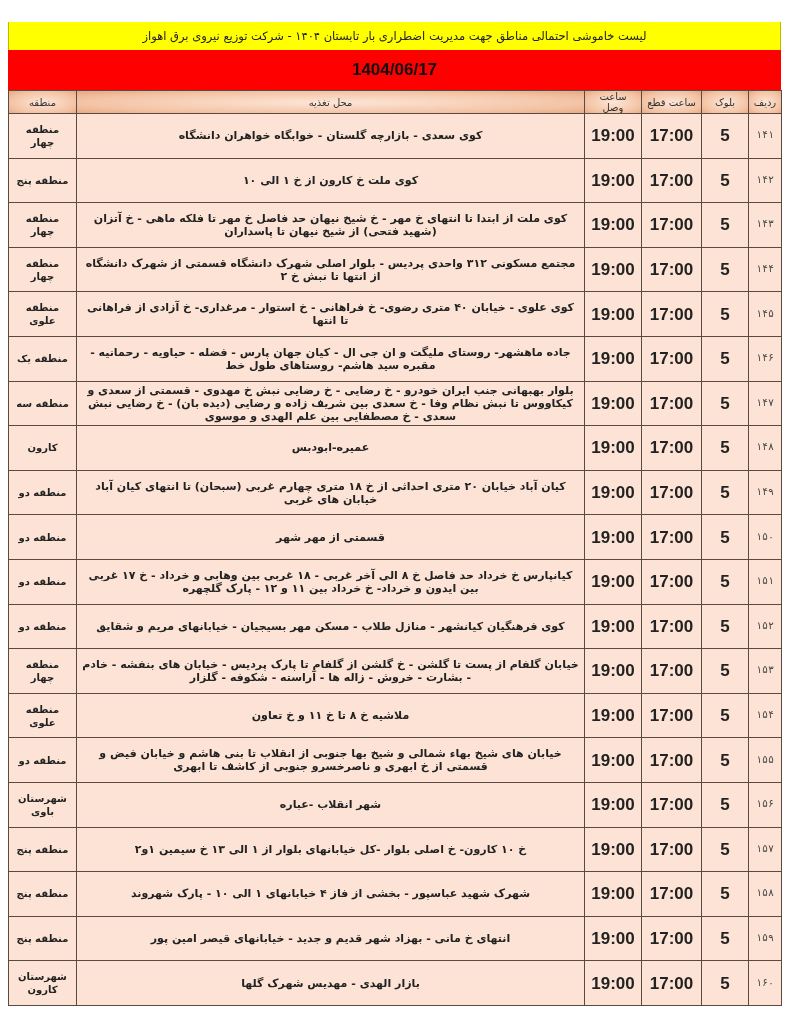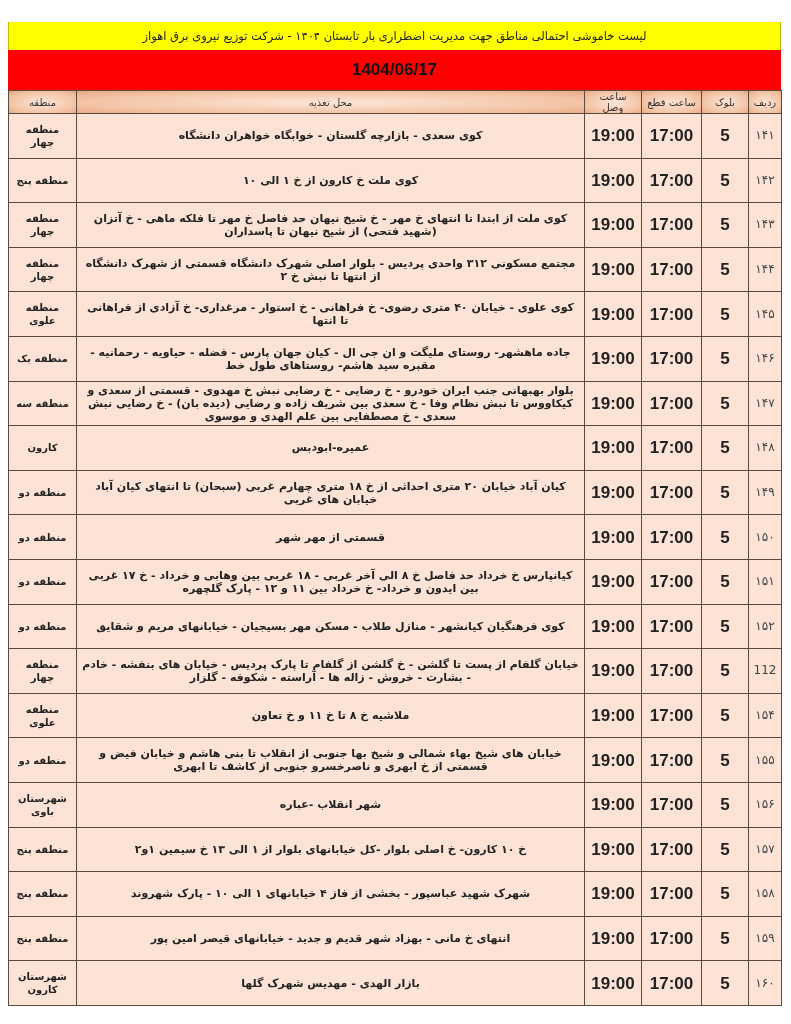--- a/index.html
+++ b/index.html
@@ -11,21 +11,21 @@
                border-left: 1px solid #bdbd00; border-right: 1px solid #bdbd00; }
   .date-bar { height: 40px; background: #ff0000; display: flex; align-items: center;
               justify-content: center; font-family: "Liberation Sans", sans-serif;
               font-weight: bold; font-size: 17px; color: #111; }
   table { border-collapse: collapse; width: 773px; table-layout: fixed; direction: rtl; }
   th, td { border: 1px solid #5b4a3f; padding: 0 4px; text-align: center; overflow: hidden; }
   th { height: 19px; font-weight: normal; font-size: 10px; color: #333;
        background: radial-gradient(ellipse at center, #fde6d8 0%, #f3c3a4 70%, #e8a985 100%); }
   td { height: 43.6px; background: #fce3d5; font-size: 8px; color: #222; font-weight: bold; line-height: 13px; }
   td.num { font-family: "Liberation Sans", sans-serif; font-size: 17px; font-weight: bold; color: #222; }
-  td.row-id { font-weight: normal; font-size: 12px; color: #444; }
+  td.row-id { font-weight: normal; font-size: 10px; color: #444; font-family: Liberation Mono, monospace; }
   td.region { font-size: 10px; }
   td.location { font-size: 11px; margin-left: 11px; }
 </style>
 </head>
 <body>
 
 <div class="sheet">
   <div class="title-bar">لیست خاموشی احتمالی مناطق جهت مدیریت اضطراری بار تابستان ۱۴۰۴ - شرکت توزیع نیروی برق اهواز</div>
   <div class="date-bar">1404/06/17</div>
   <table>
@@ -138,21 +138,21 @@
         </tr>
         <tr>
           <td class="row-id">۱۵۲</td>
           <td class="num">5</td>
           <td class="num">17:00</td>
           <td class="num">19:00</td>
           <td class="location">کوی فرهنگیان کیانشهر - منازل طلاب - مسکن مهر بسیجیان - خیابانهای مریم و شقایق</td>
           <td class="region">منطقه دو</td>
         </tr>
         <tr>
-          <td class="row-id">112</td>
+          <td class="row-id">۱۵۳</td>
           <td class="num">5</td>
           <td class="num">17:00</td>
           <td class="num">19:00</td>
           <td class="location">خیابان گلفام از پست تا گلشن - خ گلشن از گلفام تا پارک پردیس - خیابان های بنفشه - خادم - بشارت - خروش - زاله ها - آراسته - شکوفه - گلزار</td>
           <td class="region">منطقه چهار</td>
         </tr>
         <tr>
           <td class="row-id">۱۵۴</td>
           <td class="num">5</td>
           <td class="num">17:00</td>

